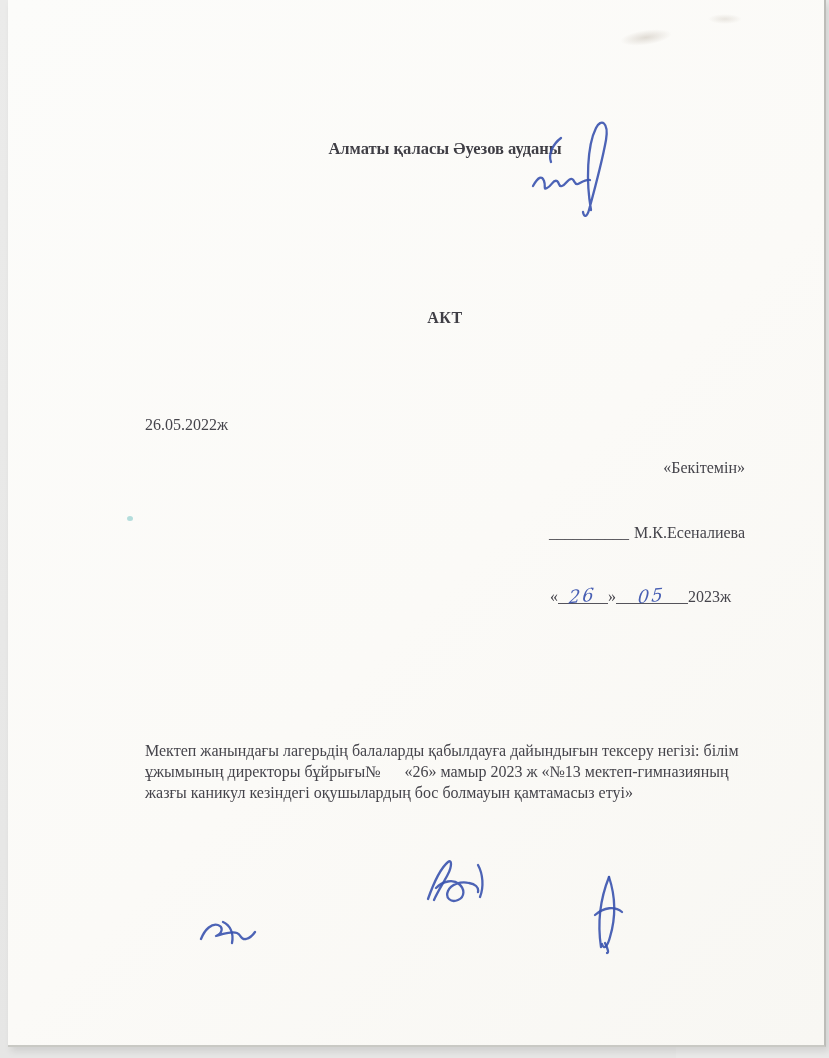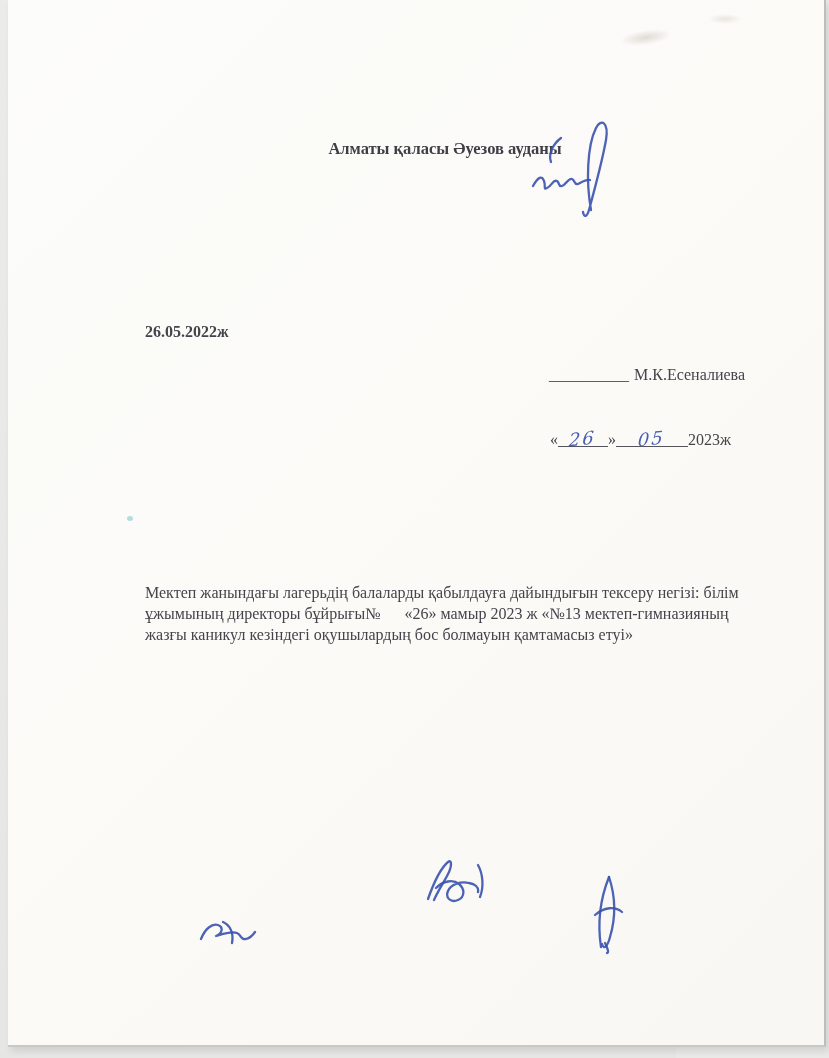--- a/index.html
+++ b/index.html
@@ -20,21 +20,21 @@
     box-shadow:3px 4px 7px rgba(0,0,0,.10);
   }
   .content{
     position:absolute;left:137px;top:0;width:600px;
     font-size:16px;line-height:21px;color:#45444b;
     white-space:pre-wrap;
   }
   .doc-header{padding-top:21px;font-weight:700;text-align:center;font-size:16.5px;line-height:26px;color:#3f3e45;}
   .doc-title{margin-top:30px;font-weight:700;text-align:center;letter-spacing:.6px;color:#3f3e45;}
   .approval-row{margin-top:23px;display:flex;justify-content:space-between;align-items:flex-start;}
-  .date-left{font-weight:700;}
+  .date-left{font-weight:400;}
   .approval{width:272px;text-align:right;line-height:21.5px;}
   .date-line{padding-right:14px;}
   .uline{display:inline-block;border-bottom:1.4px solid #55545b;text-align:center;line-height:13px;vertical-align:baseline;}
   .u-day{width:50px;}
   .u-month{width:72px;}
   .hand{
     font-family:"DejaVu Serif",serif;font-style:italic;
     color:#3952ae;font-size:18px;display:inline-block;
     transform:rotate(-6deg) skewX(-10deg);letter-spacing:2px;opacity:.92;
   }
@@ -66,24 +66,26 @@
     <div class="smudge"></div>
     <div class="smudge2"></div>
     <div class="speck"></div>
 
     <div class="content">
 
       <div class="doc-header">
         <div>Алматы қаласы Әуезов ауданы</div>
       </div>
 
+      <div class="doc-title">АКТ</div>
 
       <div class="approval-row">
         <div class="date-left">26.05.2022ж</div>
         <div class="approval">
+          <div>«Бекітемін»</div>
           <div><span>__________</span><span class="gap4">М.К.Есеналиева</span></div>
           <div class="date-line"><span>«</span><span class="uline u-day"><span class="hand">26</span></span><span>»</span><span class="uline u-month"><span class="hand">05</span></span><span>2023ж</span></div>
         </div>
       </div>
 
       <div class="intro">Мектеп жанындағы лагерьдің балаларды қабылдауға дайындығын тексеру негізі: білім<br>ұжымының директоры бұйрығы№      «26» мамыр 2023 ж «№13 мектеп-гимназияның<br>жазғы каникул кезіндегі оқушылардың бос болмауын қамтамасыз етуі»</div>
 
       <div class="commission">
         
         

